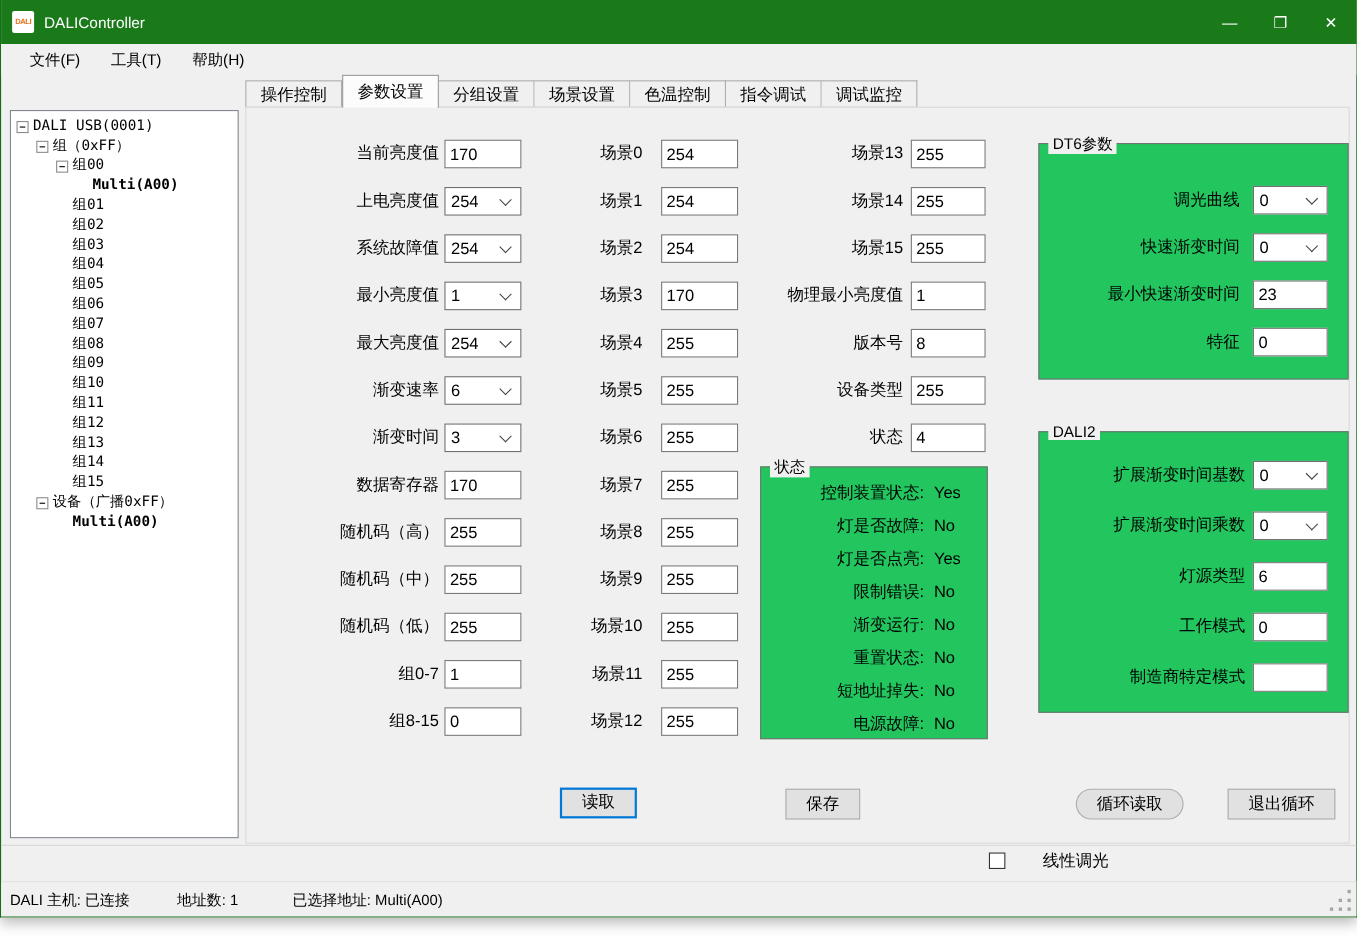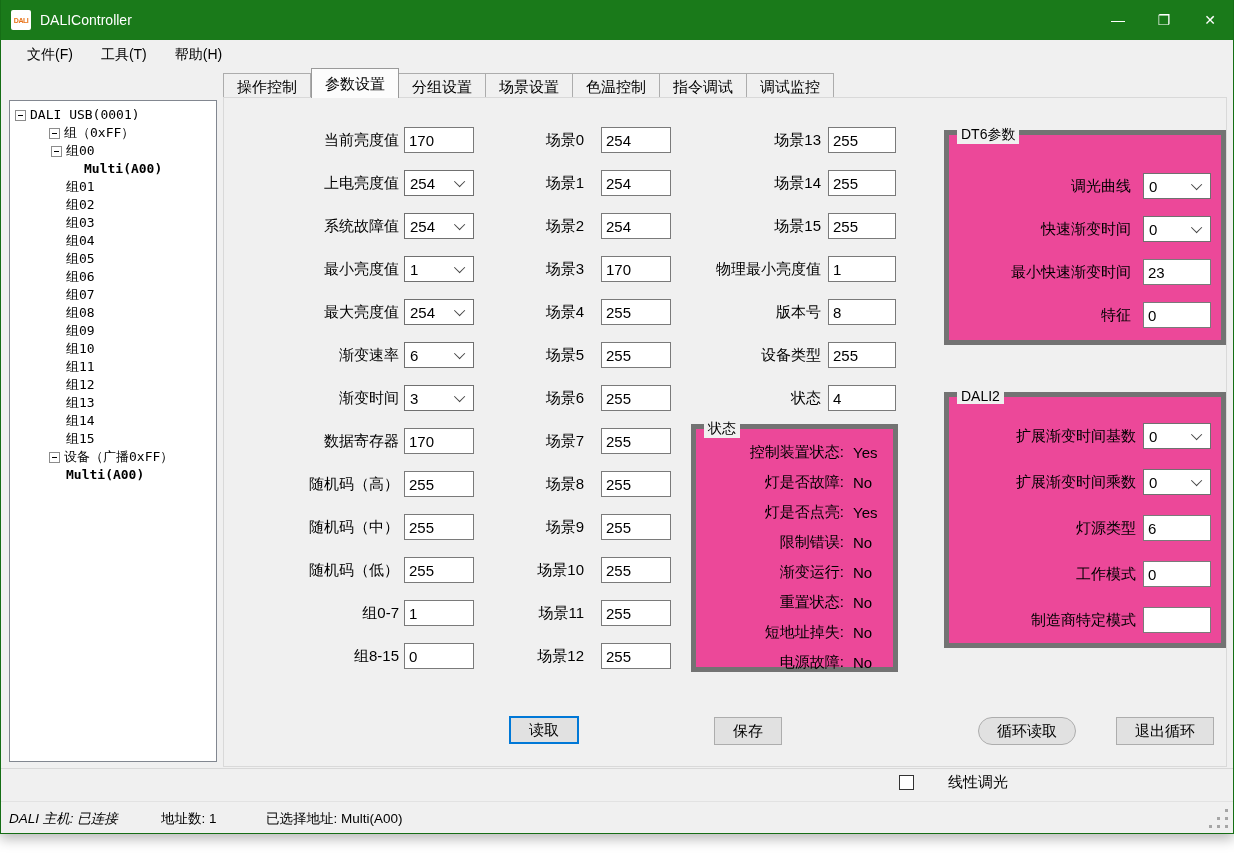--- a/index.html
+++ b/index.html
@@ -28,21 +28,21 @@
 
   
   .tree { position:absolute; left:8px; top:100px; width:208px; height:662px;
           background:#fff; border:1px solid #828790; overflow:hidden;
           font-family:"DejaVu Sans Mono", monospace; font-size:13px; padding-top:5px; }
   .tnode { height:18px; line-height:18px; display:flex; align-items:center; white-space:nowrap; }
   .exp { width:11px; height:11px; border:1px solid #8c8c8c; background:#fff; margin-right:4px;
          position:relative; flex:0 0 auto; }
   .exp::before { content:""; position:absolute; left:2px; right:2px; top:4px; height:1px; background:#000; }
   .noexp { width:15px; flex:0 0 auto; }
-  .d0 { padding-left:5px; } .d1 { padding-left:23px;margin-left:16px; } .d2 { padding-left:41px; } .d3 { padding-left:59px; }
+  .d0 { padding-left:5px; } .d1 { padding-left:23px; } .d2 { padding-left:41px; } .d3 { padding-left:59px; }
   .tbold { font-weight:bold; }
 
   
   .tabstrip { position:absolute; left:222px; top:72px; height:26px; display:flex; align-items:flex-end; }
   .tab { height:25px; line-height:25px; padding:0 13px; font-size:15px; background:#f0f0f0;
          border:1px solid #acacac; border-left:none; color:#000; }
   .tab:first-child { border-left:1px solid #acacac; }
   .tab.active { height:30px; line-height:30px; background:#fcfcfc; border:1px solid #9a9a9a;
                 border-bottom:none; position:relative; z-index:2; }
   .tabpage { position:absolute; left:222px; top:97px; width:1004px; height:670px;
@@ -61,21 +61,21 @@
   .tb { width:70px; height:26px; border:1px solid #7a7a7a; background:#fff; font-size:15px;
         padding:0 4px; font-family:"Liberation Sans", sans-serif; color:#000; }
   .c3 .tb { width:68px; }
   .combo { width:70px; height:26px; border:1px solid #707070; background:#fff;
            display:flex; align-items:center; justify-content:space-between; }
   .combo-val { font-size:15px; padding-left:5px; color:#000; }
   .chev { width:8px; height:8px; border-left:1.5px solid #444; border-bottom:1.5px solid #444;
           transform:rotate(-45deg) translateY(-2px); margin-right:8px; flex:0 0 auto; }
 
   
-  .gbox { position:absolute; border:5px solid #737373; background:#ec4899; }
+  .gbox { position:absolute; border:1px solid #737373; background:#22c55e; }
   .gtitle { position:absolute; top:-9px; left:8px; background:#f0f0f0; padding:0 4px; font-size:14px; }
   .box-status { left:690px; top:424px; width:207px; height:248px; padding:12px 0 0 5px; }
   .srow { display:flex; align-items:center; height:22px; margin-bottom:8px; }
   .slabel { width:143px; text-align:right; font-size:15px; white-space:nowrap; }
   .sval { margin-left:9px; font-size:15px; }
   .box-dt6 { left:943px; top:130px; width:282px; height:215px; padding:38px 0 0 7px; }
   .box-dali2 { left:943px; top:392px; width:282px; height:256px; padding:26px 0 0 7px; }
   .grow { display:flex; align-items:center; height:26px; }
   .box-dt6 .grow { margin-bottom:17px; }
   .box-dali2 .grow { margin-bottom:20px; }
@@ -96,21 +96,21 @@
   
   .hsep { position:absolute; left:0; right:0; top:768px; border-top:1px solid #d8d8d8; }
   .chkrow { position:absolute; left:898px; top:773px; display:flex; align-items:center;gap:28px; }
   .chkbox { width:15px; height:15px; border:1px solid #333; background:#fff; }
   .chklabel { font-size:15px; margin-left:6px; }
 
   
   .statusbar { position:absolute; left:0; right:0; top:801px; height:32px; background:#f0f0f0;
                border-top:1px solid #e2e2e2; font-size:13.5px; }
   .sb-item { position:absolute; top:8px; white-space:nowrap; }
-  .sb-host { left:8px;font-style:italic; } .sb-addr { left:160px; } .sb-sel { left:265px; }
+  .sb-host { left:8px; } .sb-addr { left:160px; } .sb-sel { left:265px; }
   .grip { position:absolute; right:5px; bottom:5px; width:3px; height:3px; background:#a6a6a6;
           box-shadow: -8px 0 #a6a6a6, -16px 0 #a6a6a6, 0 -8px #a6a6a6, -8px -8px #a6a6a6, 0 -16px #a6a6a6; }
 </style>
 </head>
 <body>
 
 <div class="window">
 
   <div class="titlebar">
     <div class="app-icon">DALI</div>

